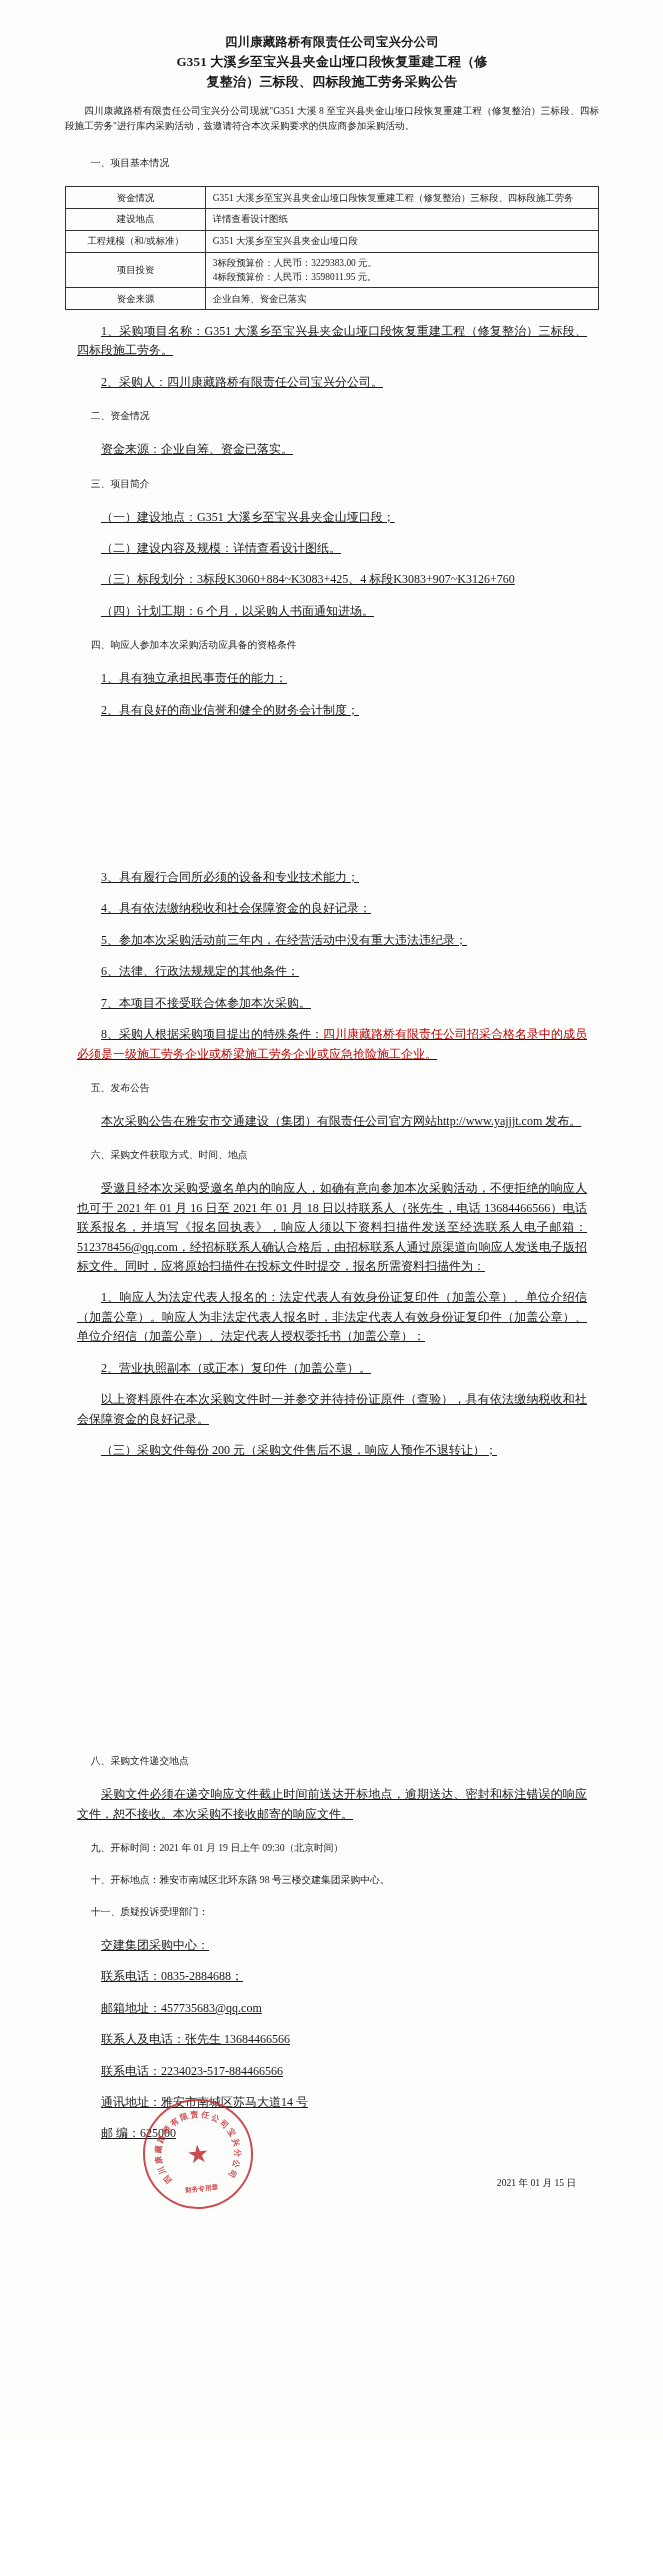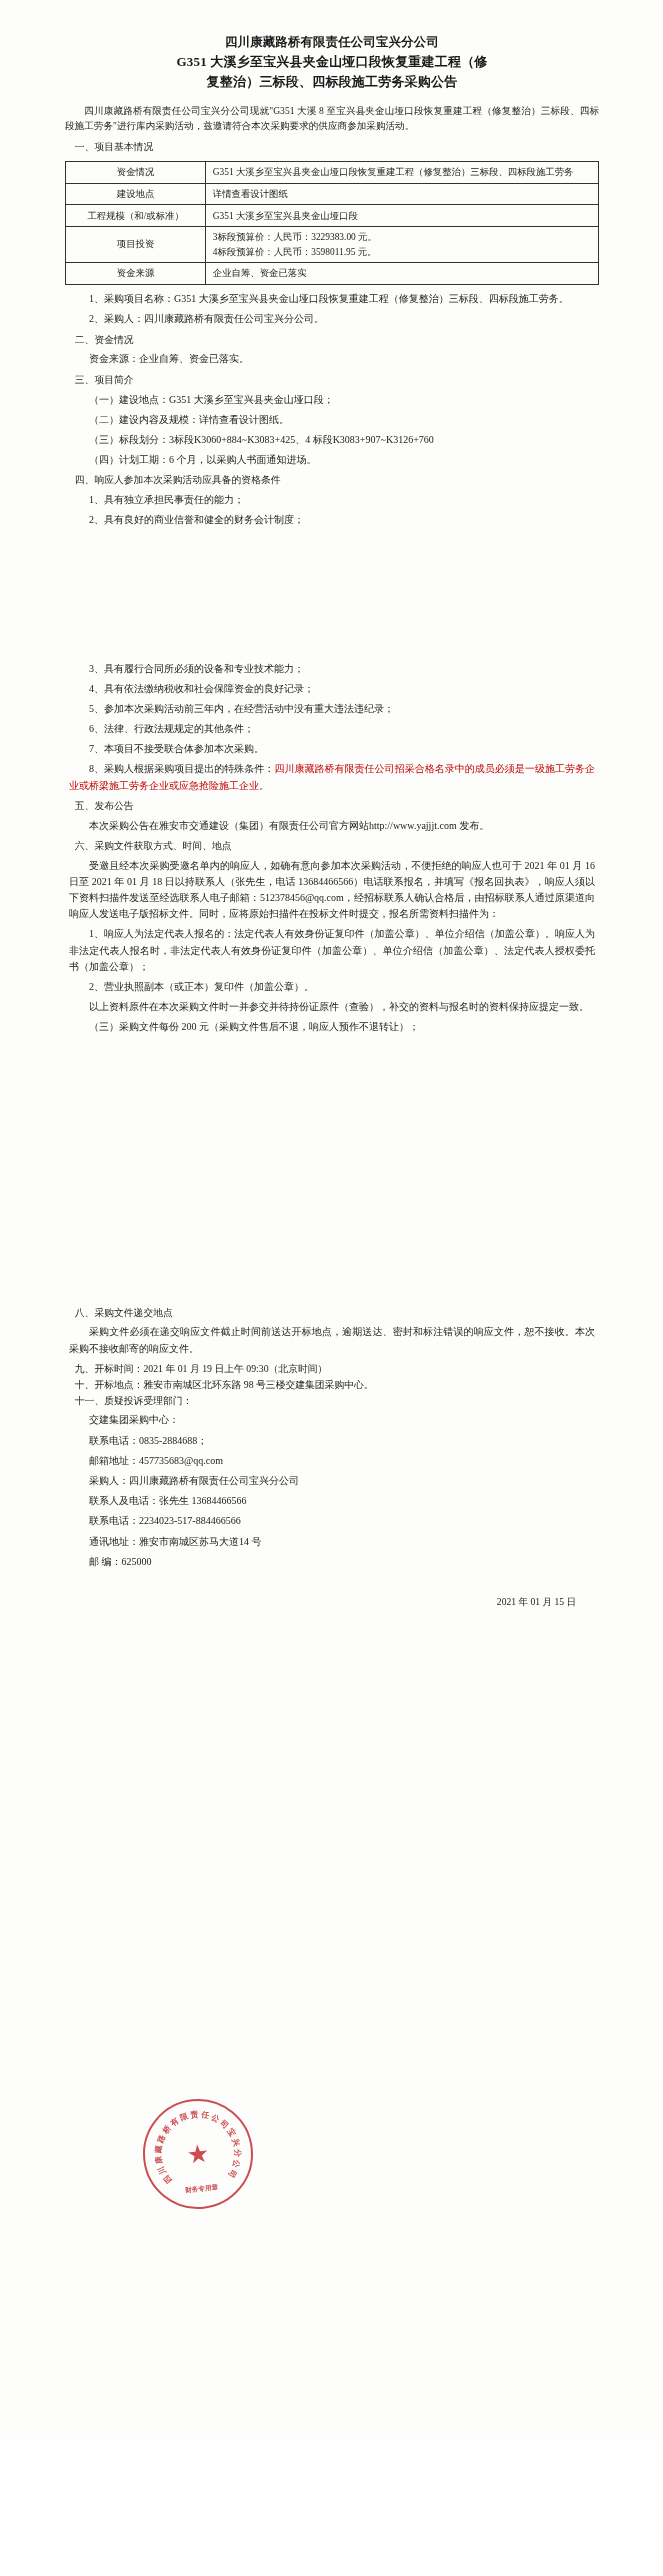--- a/index.html
+++ b/index.html
@@ -36,30 +36,31 @@
   .para {
     font-size: 9.6px;
     line-height: 1.62;
     text-align: justify;
     text-indent: 2em;
     margin: 0;
   }
   .sec {
     font-size: 9.8px;
     line-height: 1.62;
-    margin: 0;
+    margin: 16px;
     text-indent: 1em;
     font-weight: normal;
   }
   .item {
-    font-size: 10px;
-    line-height: 1.62;
-    margin: 4px;
+    font-size: 12px;
+    line-height: 1.62;
+    margin: 12px;
     text-indent: 2em;
     text-align: justify;
+    text-decoration: underline;
   }
   .gap-s { height: 5px; }
   .gap-m { height: 10px; }
 
   table.info {
     border-collapse: collapse;
     width: 100%;
     margin: 6.6px 0 6.6px 0;
     font-size: 9.4px;
     table-layout: fixed;
@@ -210,37 +211,36 @@
     <span>8、采购人根据采购项目提出的特殊条件：</span><span class="hl-red">四川康藏路桥有限责任公司招采合格名录中的成员必须是一级施工劳务企业或桥梁施工劳务企业或应急抢险施工企业。</span>
   </p>
 
   <p class="sec">五、发布公告</p>
   <p class="item">本次采购公告在雅安市交通建设（集团）有限责任公司官方网站http://www.yajjjt.com 发布。</p>
 
   <p class="sec">六、采购文件获取方式、时间、地点</p>
   <p class="item">受邀且经本次采购受邀名单内的响应人，如确有意向参加本次采购活动，不便拒绝的响应人也可于 2021 年 01 月 16 日至 2021 年 01 月 18 日以持联系人（张先生，电话 13684466566）电话联系报名，并填写《报名回执表》，响应人须以下资料扫描件发送至经选联系人电子邮箱：512378456@qq.com，经招标联系人确认合格后，由招标联系人通过原渠道向响应人发送电子版招标文件。同时，应将原始扫描件在投标文件时提交，报名所需资料扫描件为：</p>
   <p class="item">1、响应人为法定代表人报名的：法定代表人有效身份证复印件（加盖公章）、单位介绍信（加盖公章）。响应人为非法定代表人报名时，非法定代表人有效身份证复印件（加盖公章）、单位介绍信（加盖公章）、法定代表人授权委托书（加盖公章）；</p>
   <p class="item">2、营业执照副本（或正本）复印件（加盖公章）。</p>
-  <p class="item">以上资料原件在本次采购文件时一并参交并待持份证原件（查验），补交的资料与报名时的资料保持应提定一致。</p>
+  <p class="item">以上资料原件在本次采购文件时一并参交并待持份证原件（查验），具有依法缴纳税收和社会保障资金的良好记录。</p>
   <p class="item">（三）采购文件每份 200 元（采购文件售后不退，响应人预作不退转让）；</p>
 
   <div class="footer-space"></div>
 
   <p class="sec">八、采购文件递交地点</p>
   <p class="item">采购文件必须在递交响应文件截止时间前送达开标地点，逾期送达、密封和标注错误的响应文件，恕不接收。本次采购不接收邮寄的响应文件。</p>
 
   <p class="sec">九、开标时间：2021 年 01 月 19 日上午 09:30（北京时间）</p>
   <p class="sec">十、开标地点：雅安市南城区北环东路 98 号三楼交建集团采购中心。</p>
 
   <p class="sec">十一、质疑投诉受理部门：</p>
   <p class="item">交建集团采购中心：</p>
   <p class="item">联系电话：0835-2884688；</p>
   <p class="item">邮箱地址：457735683@qq.com</p>
 
-  <p class="item">采购人：四川康藏路桥有限责任公司宝兴分公司</p>
   <p class="item">联系人及电话：张先生 13684466566</p>
   <p class="item">联系电话：2234023-517-884466566</p>
   <p class="item">通讯地址：雅安市南城区苏马大道14 号</p>
   <p class="item">邮    编：625000</p>
 
   <div class="gap-m"></div>
   <p class="right-align">2021 年 01 月 15 日</p>
 
   <div class="tail-space"></div>
 

